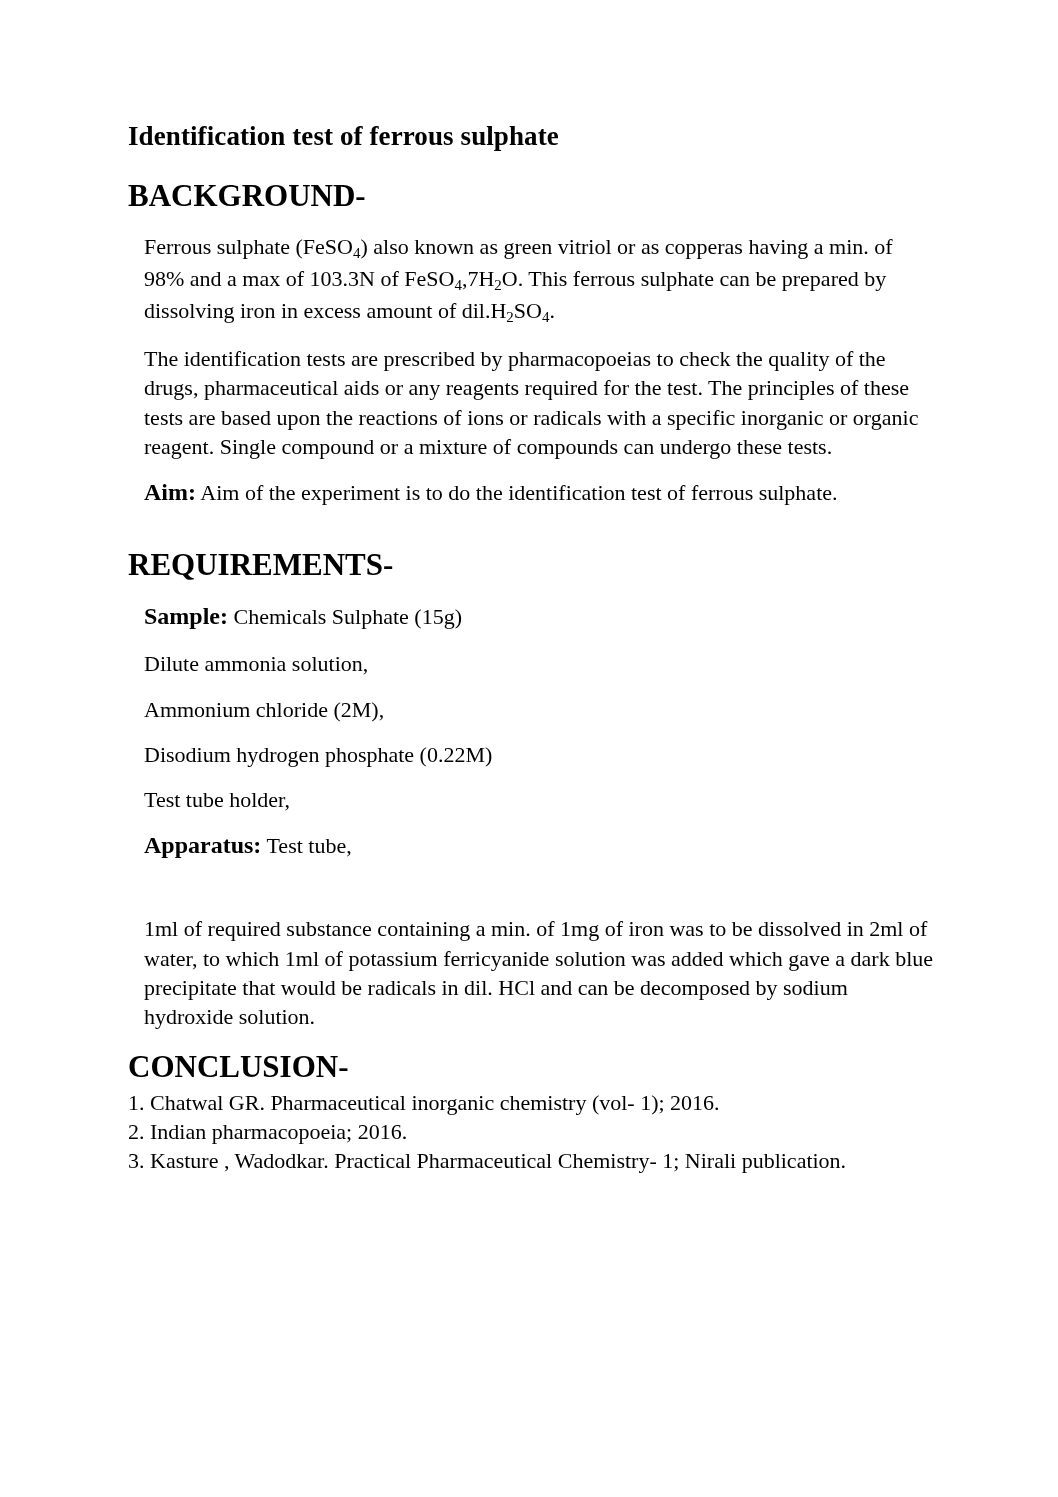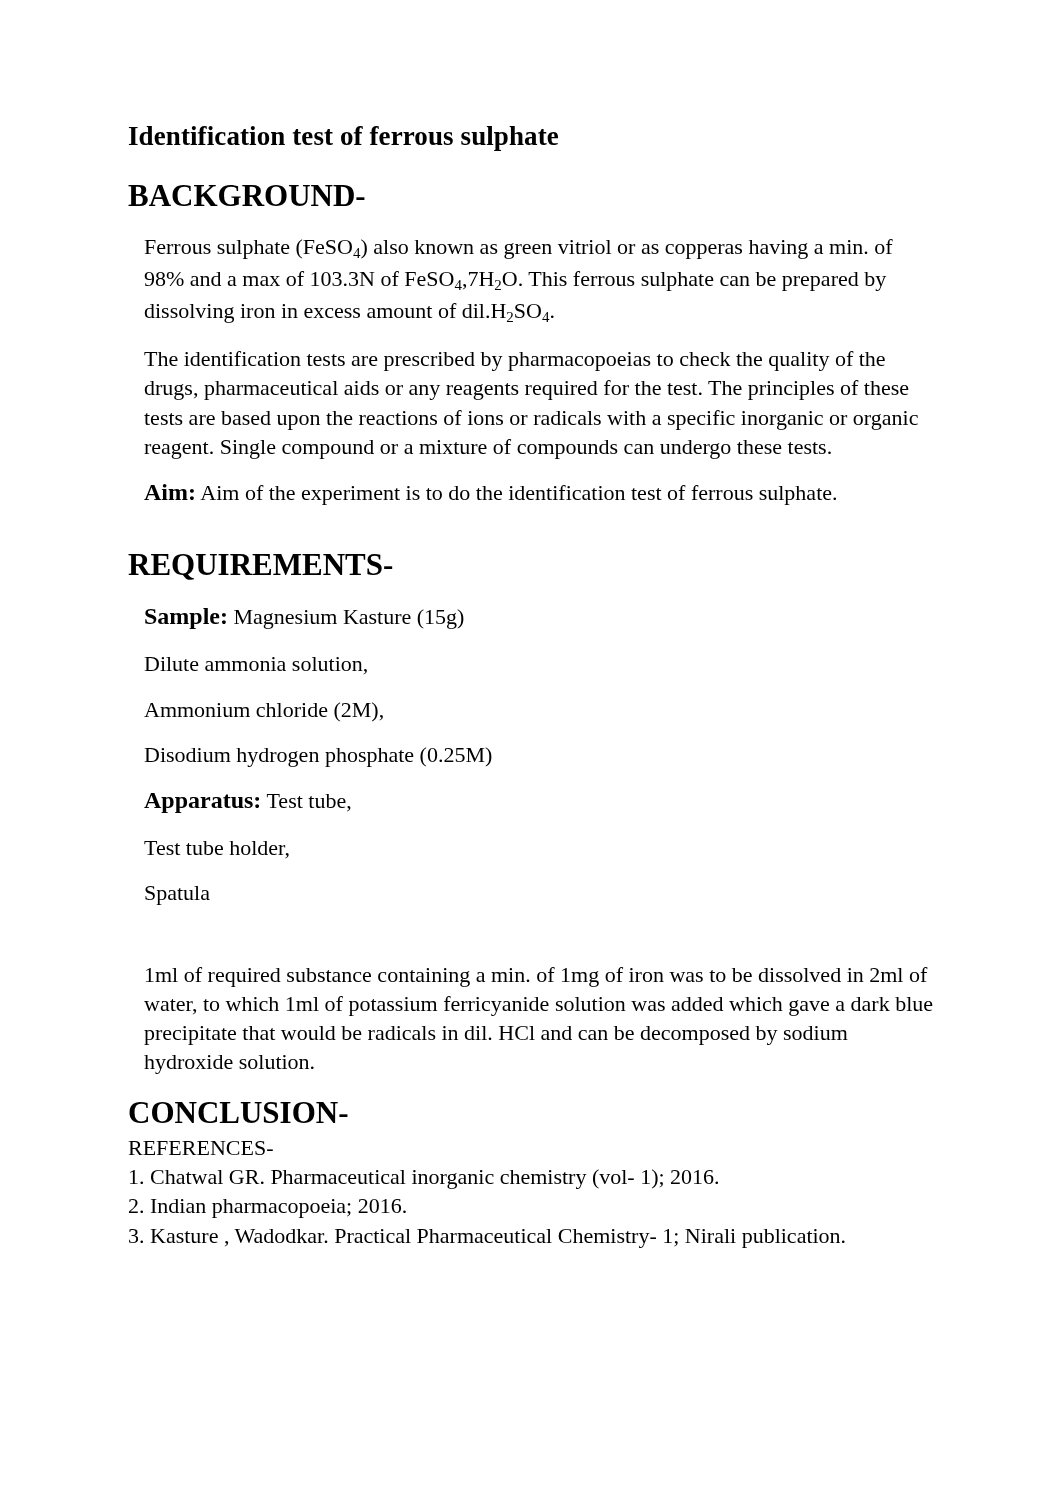--- a/index.html
+++ b/index.html
@@ -68,36 +68,34 @@
   <p class="para"><span>Ferrous sulphate (FeSO</span><sub>4</sub><span>) also known as green vitriol or as copperas having a min. of 98% and a max of 103.3N of FeSO</span><sub>4</sub><span>,7H</span><sub>2</sub><span>O. This ferrous sulphate can be prepared by dissolving iron in excess amount of dil.H</span><sub>2</sub><span>SO</span><sub>4</sub><span>.</span></p>
 
   <p class="para">The identification tests are prescribed by pharmacopoeias to check the quality of the drugs, pharmaceutical aids or any reagents required for the test. The principles of these tests are based upon the reactions of ions or radicals with a specific inorganic or organic reagent. Single compound or a mixture of compounds can undergo these tests.</p>
 
   <p class="para"><span class="inline-label">Aim:</span> <span>Aim of the experiment is to do the identification test of ferrous sulphate.</span></p>
 
   <div class="block-gap"></div>
 
   <div class="section-heading">REQUIREMENTS-</div>
 
-  <p class="para"><span class="inline-label">Sample:</span> <span>Magnesium Kasture (15g)</span></p>
+  <p class="para"><span class="inline-label">Sample:</span> <span>Chemicals Sulphate (15g)</span></p>
 
   <p class="para">Dilute ammonia solution,</p>
   <p class="para">Ammonium chloride (2M),</p>
-  <p class="para">Disodium hydrogen phosphate (0.25M)</p>
+  <p class="para">Disodium hydrogen phosphate (0.22M)</p>
 
+  <p class="para">Test tube holder,</p>
   <p class="para"><span class="inline-label">Apparatus:</span> <span>Test tube,</span></p>
-  <p class="para">Test tube holder,</p>
-  <p class="para">Spatula</p>
 
   <div class="block-gap"></div>
 
   <p class="para">1ml of required substance containing a min. of 1mg of iron was to be dissolved in 2ml of water, to which 1ml of potassium ferricyanide solution was added which gave a dark blue precipitate that would be radicals in dil. HCl and can be decomposed by sodium hydroxide solution.</p>
 
   <div class="section-heading">CONCLUSION-</div>
 
   <div class="refs">
-    <p class="para">REFERENCES-</p>
     <p class="para">1. Chatwal GR. Pharmaceutical inorganic chemistry (vol- 1); 2016.</p>
     <p class="para">2. Indian pharmacopoeia; 2016.</p>
     <p class="para">3. Kasture , Wadodkar. Practical Pharmaceutical Chemistry- 1; Nirali publication.</p>
   </div>
 
 </div>
 
 </body></html>

